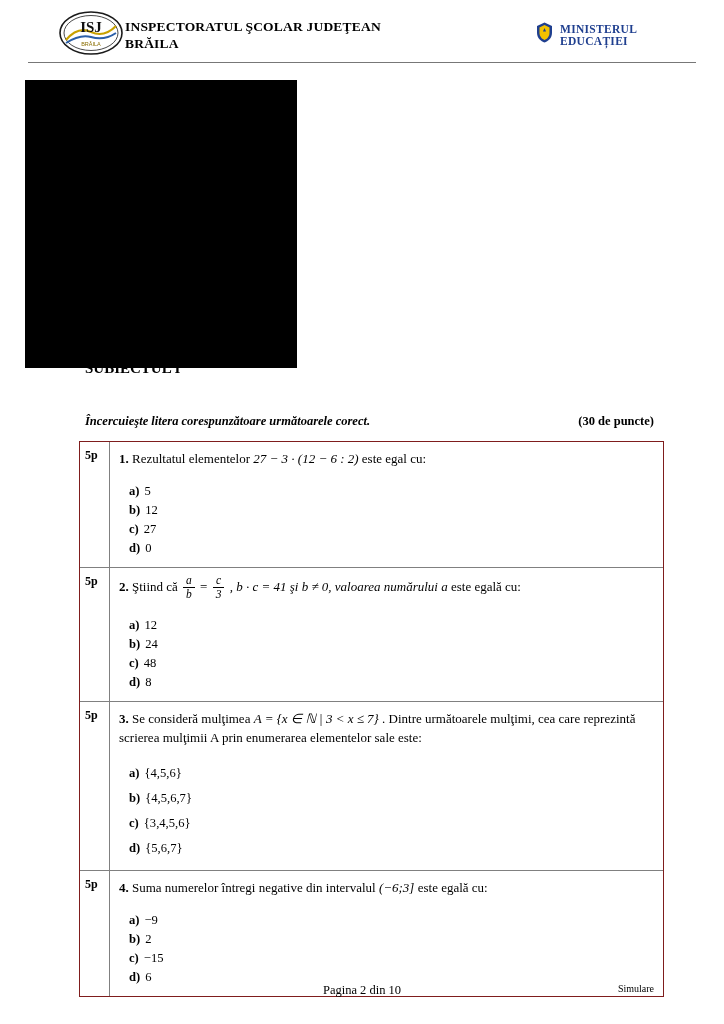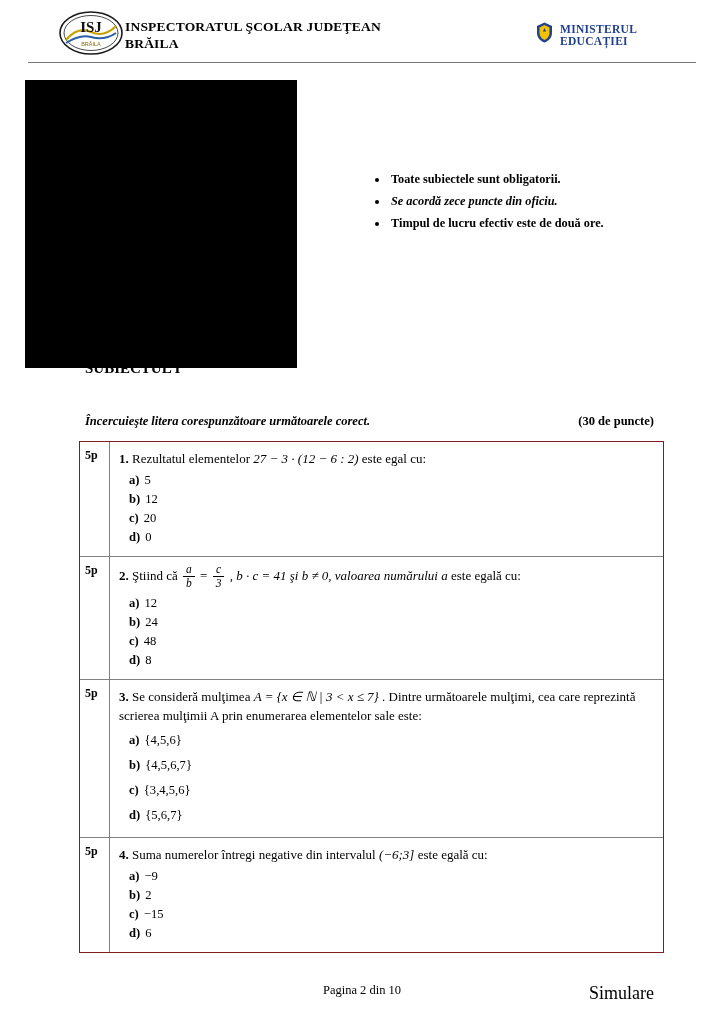--- a/index.html
+++ b/index.html
@@ -152,21 +152,21 @@
   }
   .qcell {
     flex: 1 1 auto;
     padding: 7px 8px 9px 9px;
     font-size: 13px;
     line-height: 19px;
     box-sizing: border-box;
   }
   .qstem { margin: 0 0 2px 0; }
   .qstem b { font-weight: bold; }
-  .answers { margin-top: 3px; }
+  .answers { margin-top: 14px; }
   .ans {
     font-size: 12.6px;
     line-height: 19px;
     padding-left: 10px;
   }
   .ans .lbl { font-weight: bold; }
   .ans .val { padding-left: 5px; font-style: normal; }
   .ans.spaced { line-height: 25px; }
 
   
@@ -190,21 +190,21 @@
     left: 0;
     right: 0;
     top: 983px;
     text-align: center;
     font-size: 12.5px;
   }
   .footer-right {
     position: absolute;
     right: 70px;
     top: 983px;
-    font-size: 18px;
+    font-size: 10px;
   }
 </style>
 </head>
 <body>
 
 <div class="page">
 
   <div class="header">
 
     <div class="logo-isj">
@@ -231,47 +231,40 @@
           <path d="M8.5 6 L10 9.5 H7 Z" fill="#1f3f8f"></path>
         </svg>
       </span>
       <span class="ministry-label">MINISTERUL EDUCAȚIEI</span>
     </div>
   </div>
   <div class="header-rule"></div>
 
   <div class="redaction"></div>
 
-  <div class="notes">
-    <ul>
-      <li>Toate subiectele sunt obligatorii.</li>
-      <li class="italic">Se acordă zece puncte din oficiu.</li>
-      <li>Timpul de lucru efectiv este de două ore.</li>
-    </ul>
-  </div>
 
   <div class="subject-title">SUBIECTUL I</div>
   <div class="instruction">Încercuieşte litera corespunzătoare următoarele corect.</div>
   <div class="points-note">(30 de puncte)</div>
 
   <div class="qtable">
 
     <div class="row">
       <div class="pcell">5p</div>
       <div class="qcell">
         <p class="qstem">
           <b>1.</b>
           <span>Rezultatul elementelor </span>
           <span class="mi">27 − 3 · (12 − 6 : 2)</span>
           <span> este egal cu:</span>
         </p>
         <div class="answers">
           <div class="ans"><span class="lbl">a)</span><span class="val">5</span></div>
           <div class="ans"><span class="lbl">b)</span><span class="val">12</span></div>
-          <div class="ans"><span class="lbl">c)</span><span class="val">20</span></div>
+          <div class="ans"><span class="lbl">c)</span><span class="val">27</span></div>
           <div class="ans"><span class="lbl">d)</span><span class="val">0</span></div>
         </div>
       </div>
     </div>
 
     <div class="row">
       <div class="pcell">5p</div>
       <div class="qcell">
         <p class="qstem">
           <b>2.</b>

